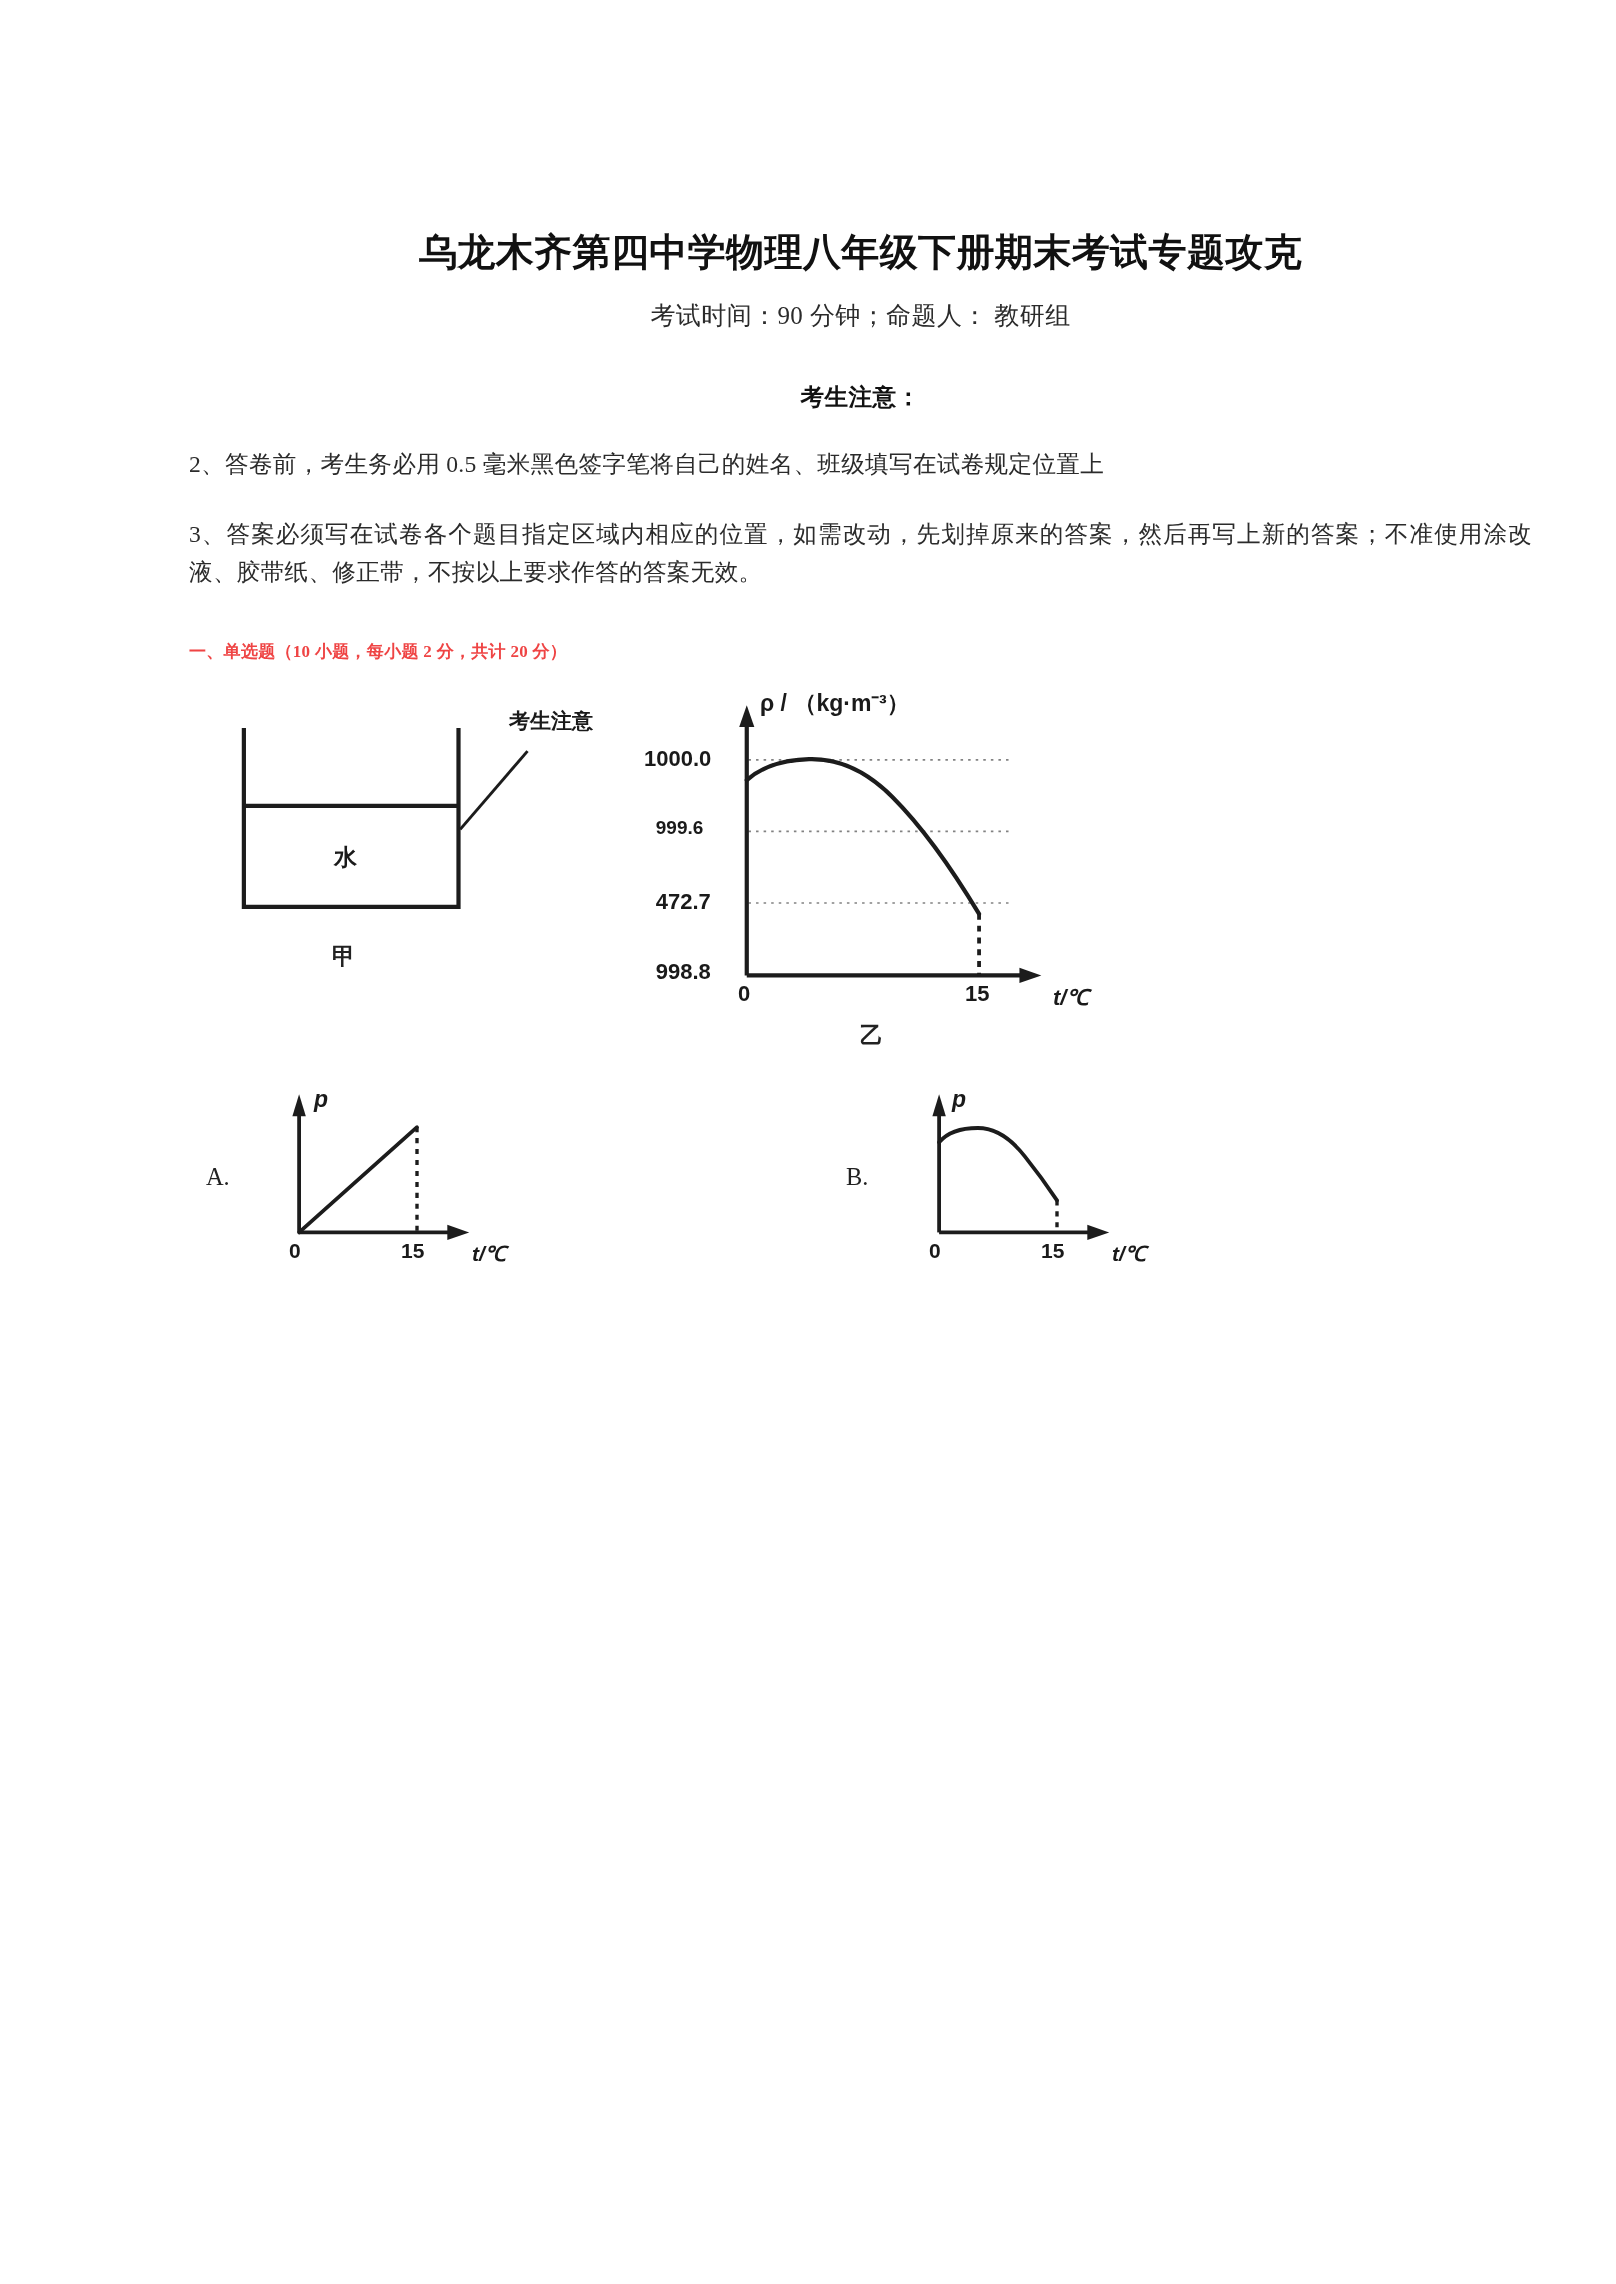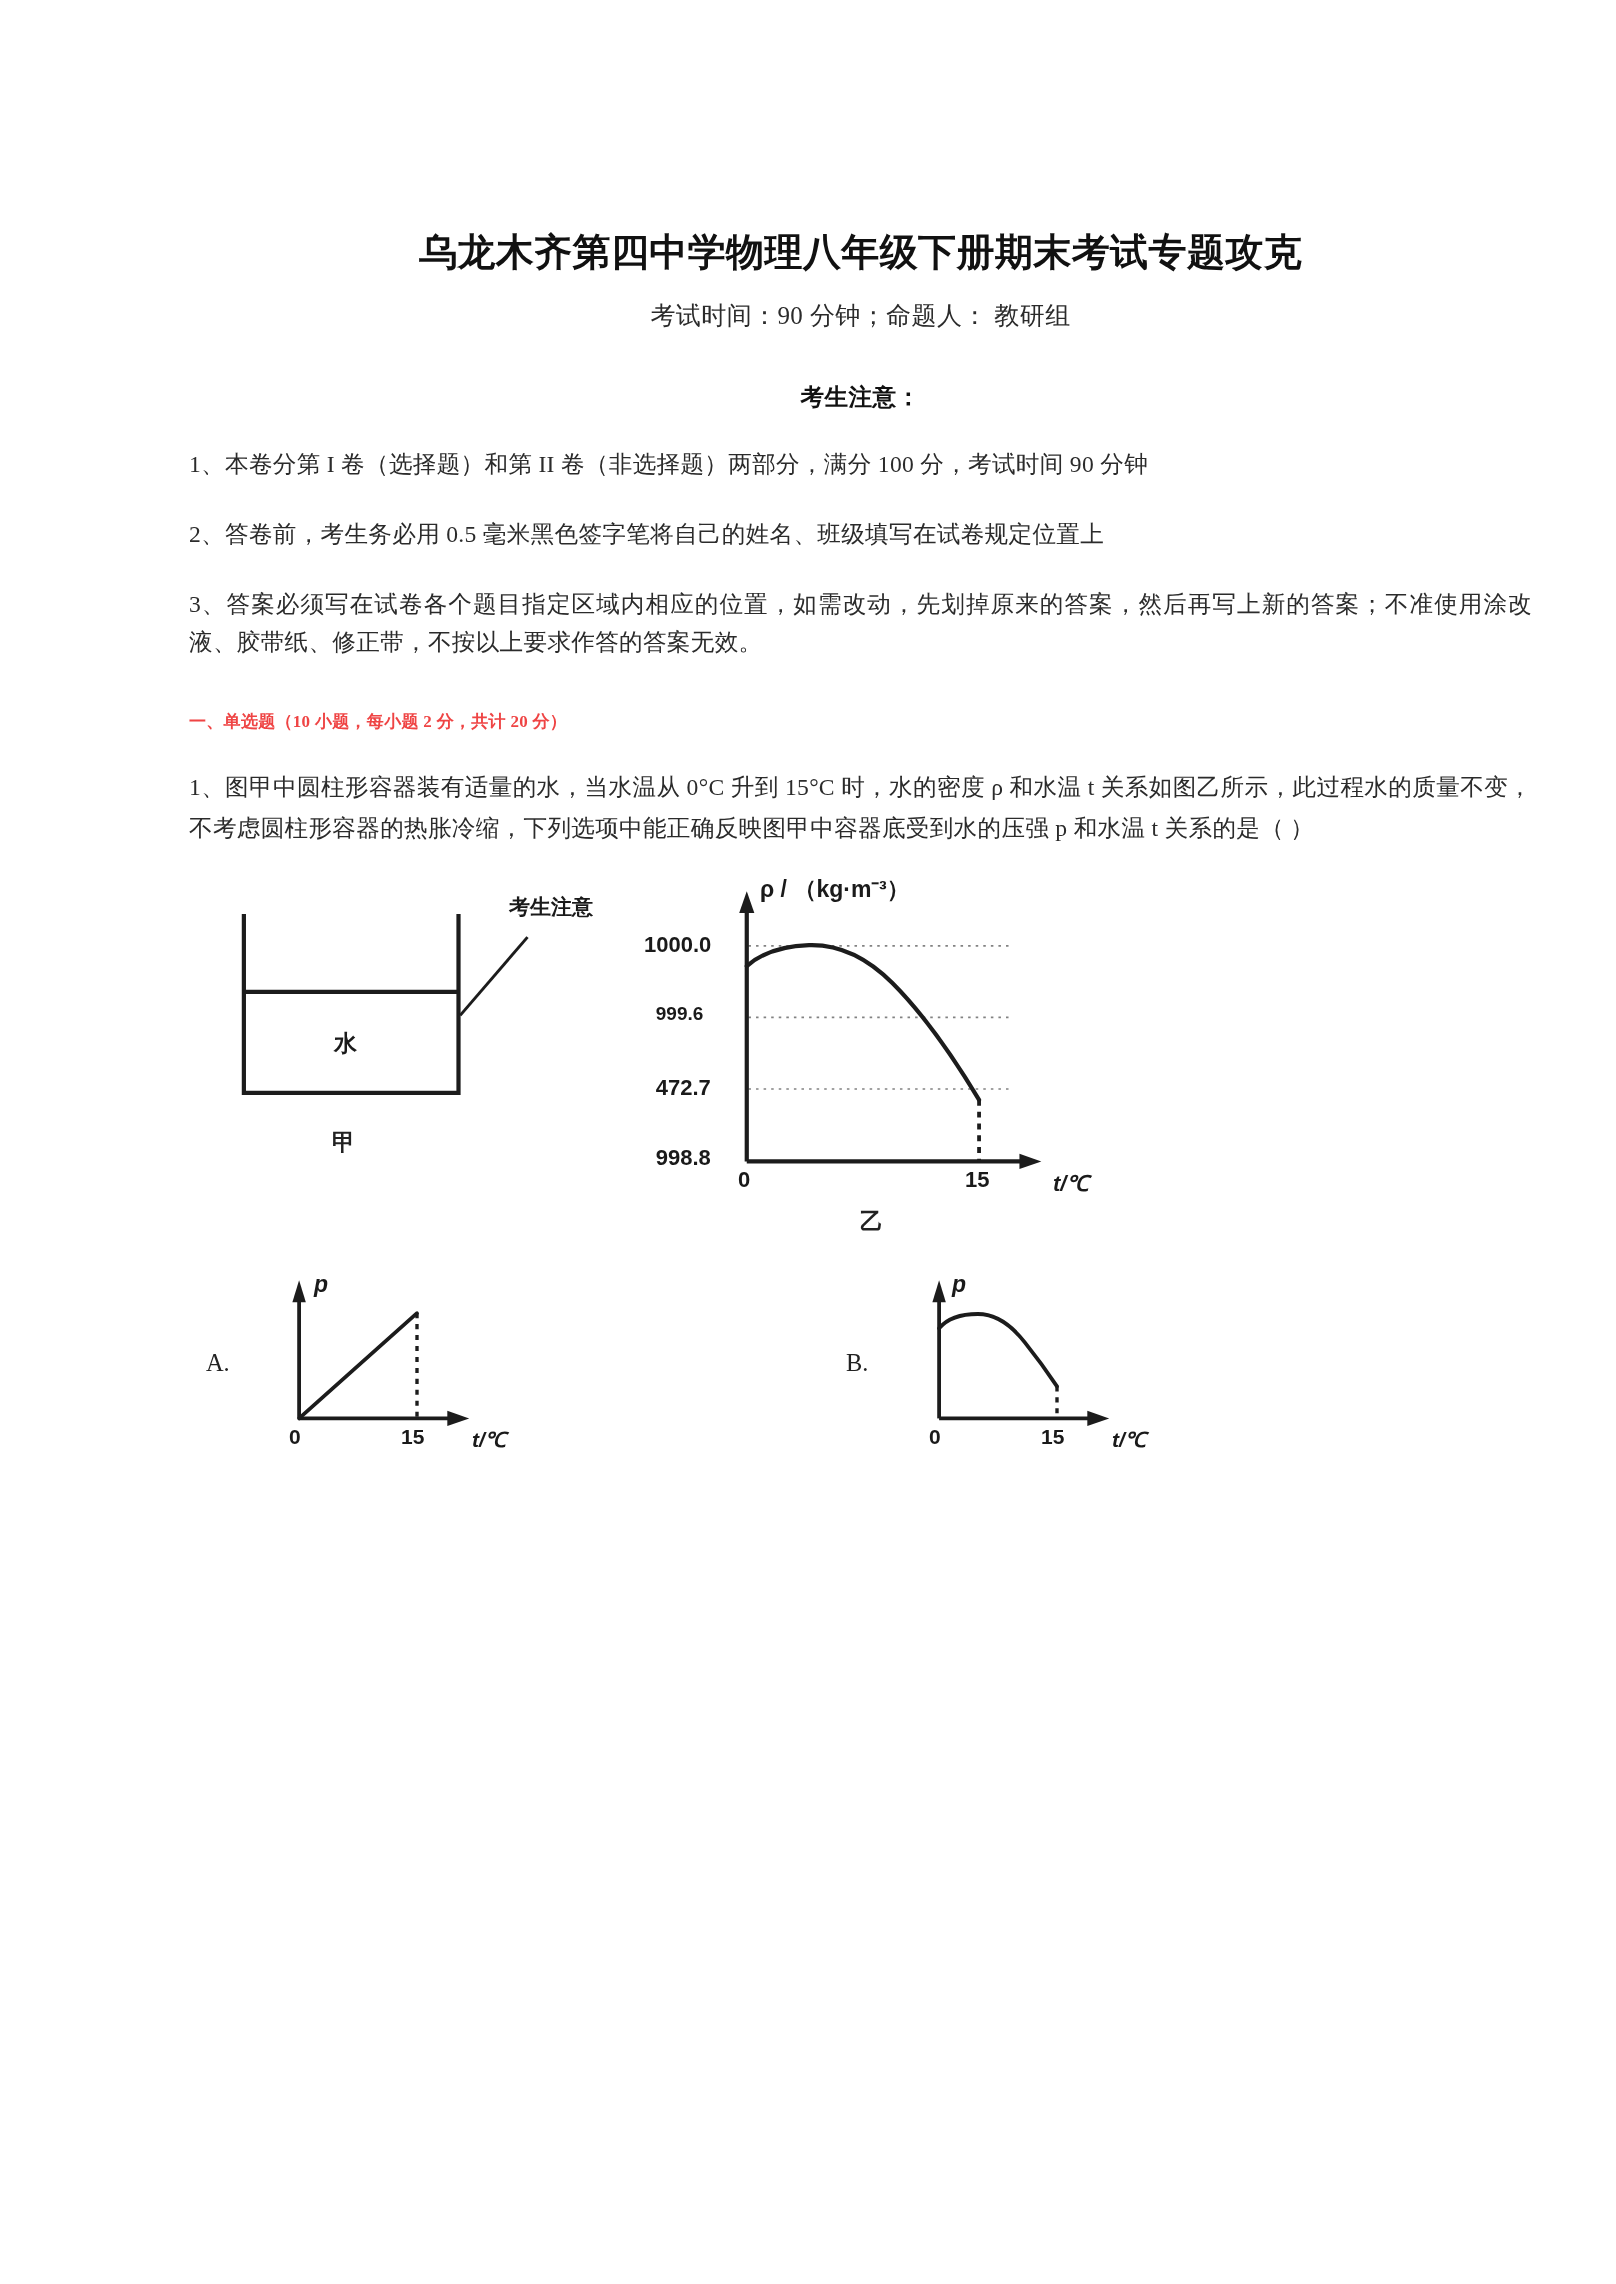--- a/index.html
+++ b/index.html
@@ -138,30 +138,28 @@
 
 <div class="page">
   <div class="content">
 
     <h1 class="doc-title">乌龙木齐第四中学物理八年级下册期末考试专题攻克</h1>
 
     <div class="doc-subtitle">考试时间：90 分钟；命题人： 教研组</div>
 
     <div class="notice-heading">考生注意：</div>
 
-    <p class="notice-item">1、本卷分第 I 卷（选择题）和第 II 卷（非选择题）两部分，满分 100 分，考试时间 90 分钟</p>
 
     <p class="notice-item">2、答卷前，考生务必用 0.5 毫米黑色签字笔将自己的姓名、班级填写在试卷规定位置上</p>
 
     <p class="notice-item">3、答案必须写在试卷各个题目指定区域内相应的位置，如需改动，先划掉原来的答案，然后再写上新的答案；不准使用涂改液、胶带纸、修正带，不按以上要求作答的答案无效。</p>
 
 
     <div class="sub-heading">一、单选题（10 小题，每小题 2 分，共计 20 分）</div>
 
-    <p class="question">1、图甲中圆柱形容器装有适量的水，当水温从 0°C 升到 15°C 时，水的密度 ρ 和水温 t 关系如图乙所示，此过程水的质量不变，不考虑圆柱形容器的热胀冷缩，下列选项中能正确反映图甲中容器底受到水的压强 p 和水温 t 关系的是（      ）</p>
 
     <div class="figure-zone">
 
       <div class="fig" style="left:17px; top:0px;">
         <svg width="404" height="295" viewBox="0 0 480 350">
 
           <path class="ink" d="M 45 45 L 45 255 L 300 255 L 300 45" stroke-width="5" stroke-linecap="square" stroke-linejoin="miter"></path>
 
           <line class="ink" x1="45" y1="135" x2="300" y2="135" stroke-width="5"></line>
 

